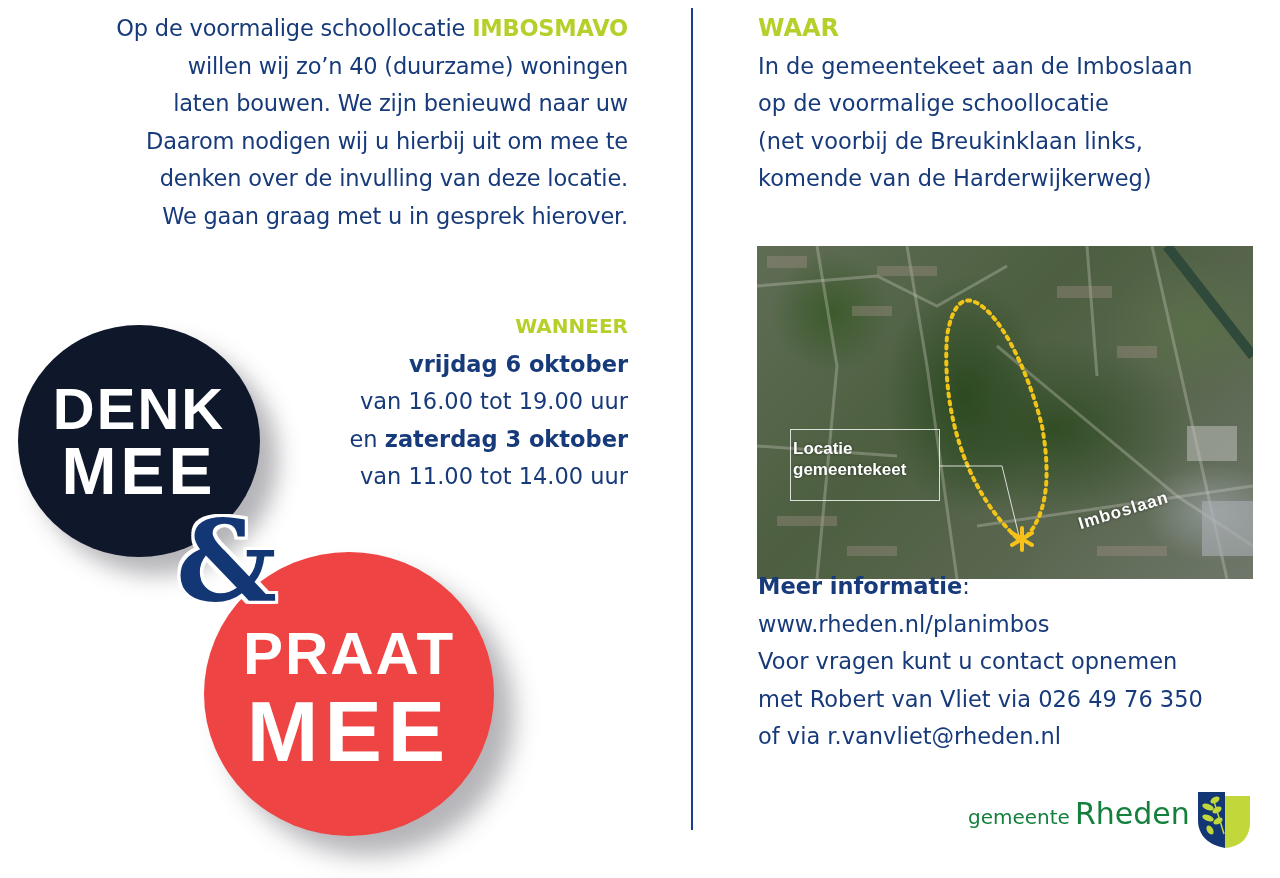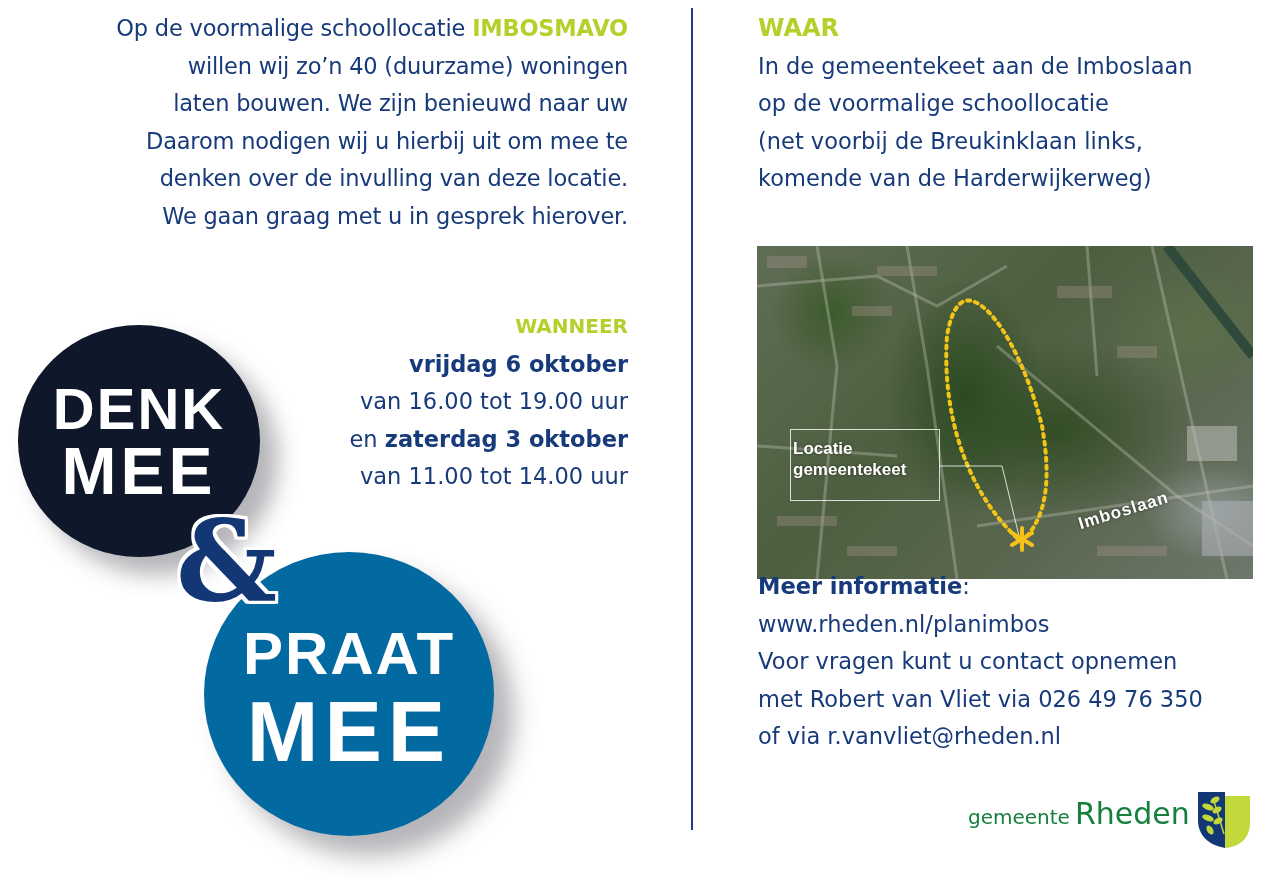--- a/index.html
+++ b/index.html
@@ -32,21 +32,21 @@
       display: flex; flex-direction: column; align-items: center; justify-content: center;
       color: #ffffff; font-weight: bold; letter-spacing: 2px;
     }
     .circle-navy {
       left: 18px; top: 325px; width: 242px; height: 232px;
       background: #0f172a;
       box-shadow: 18px 18px 22px rgba(90,90,100,0.45);
     }
     .circle-lime {
       left: 204px; top: 552px; width: 290px; height: 284px;
-      background: #0369a1;
+      background: #ef4444;
       box-shadow: 20px 20px 24px rgba(90,90,100,0.45);
     }
     .circle-navy .l1 { font-size: 58px; line-height: 60px; font-family: "Liberation Sans", sans-serif; }
     .circle-navy .l2 { font-size: 66px; line-height: 64px; font-family: "Liberation Sans", sans-serif; letter-spacing: 4px; }
     .circle-lime .l1 { font-size: 60px; line-height: 66px; font-family: "Liberation Sans", sans-serif; margin-top: 8px; }
     .circle-lime .l2 { font-size: 86px; line-height: 88px; font-family: "Liberation Sans", sans-serif; letter-spacing: 6px; }
     .ampersand {
       position: absolute; left: 176px; top: 505px;
       font-family: "DejaVu Serif", serif; font-weight: bold;
       font-size: 112px; line-height: 112px; color: #133775;

